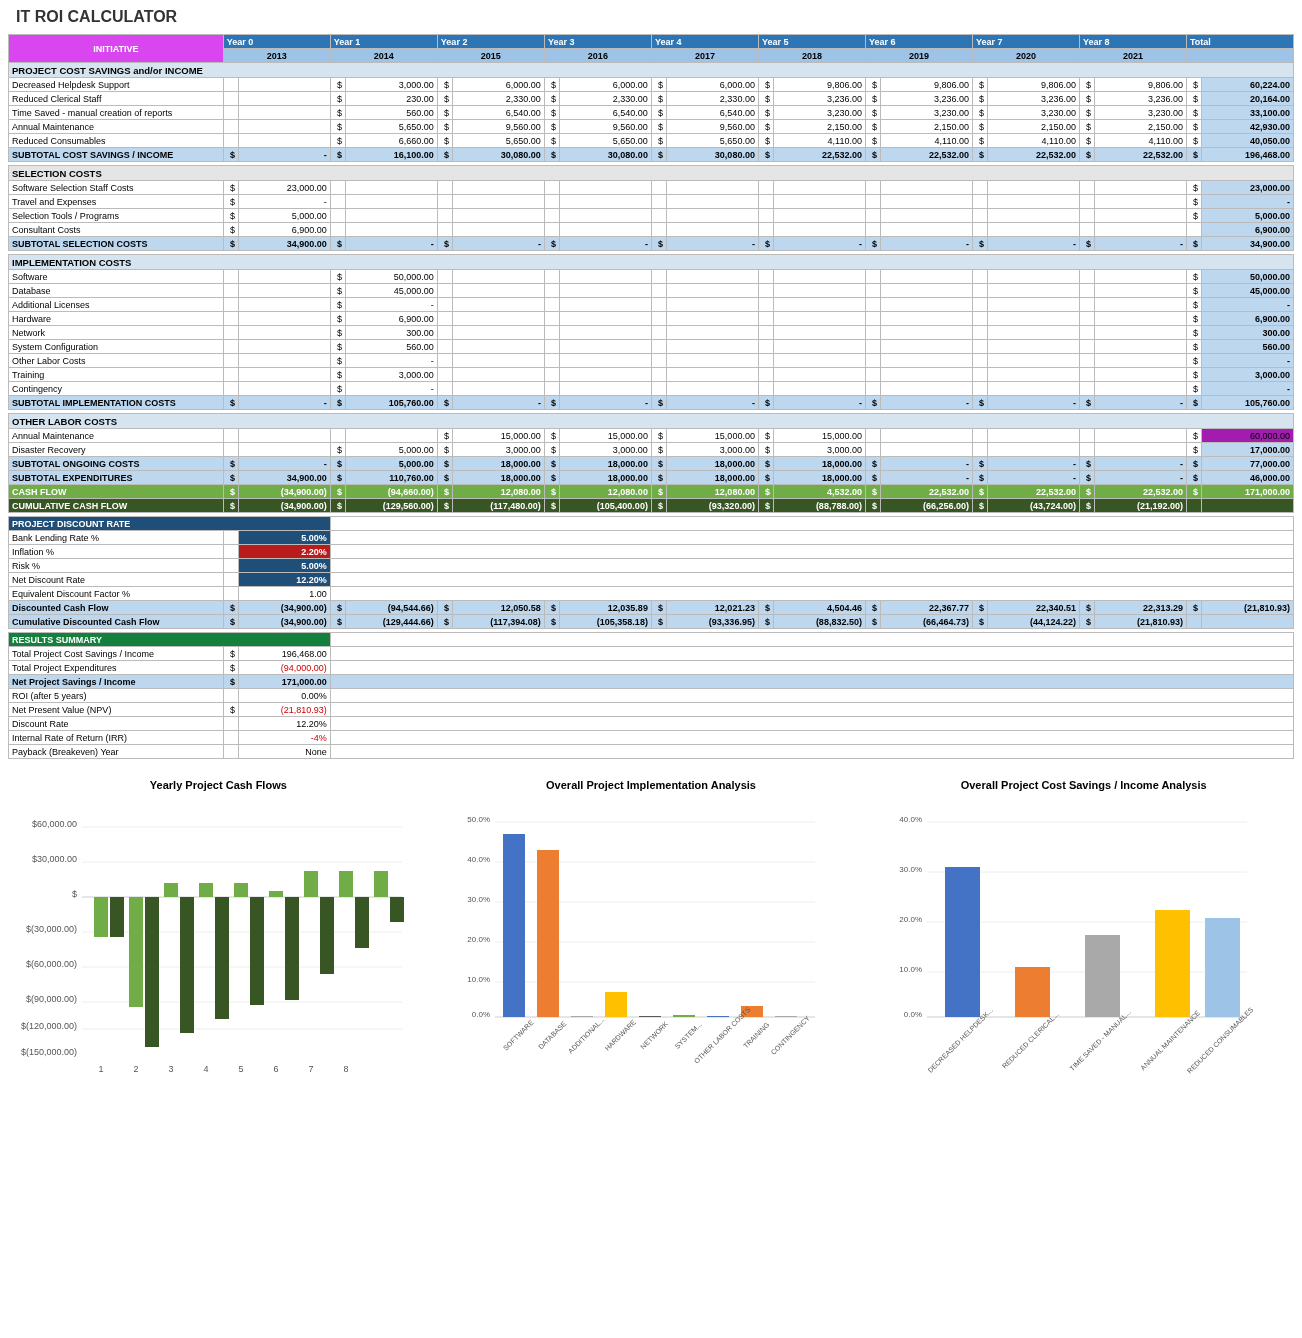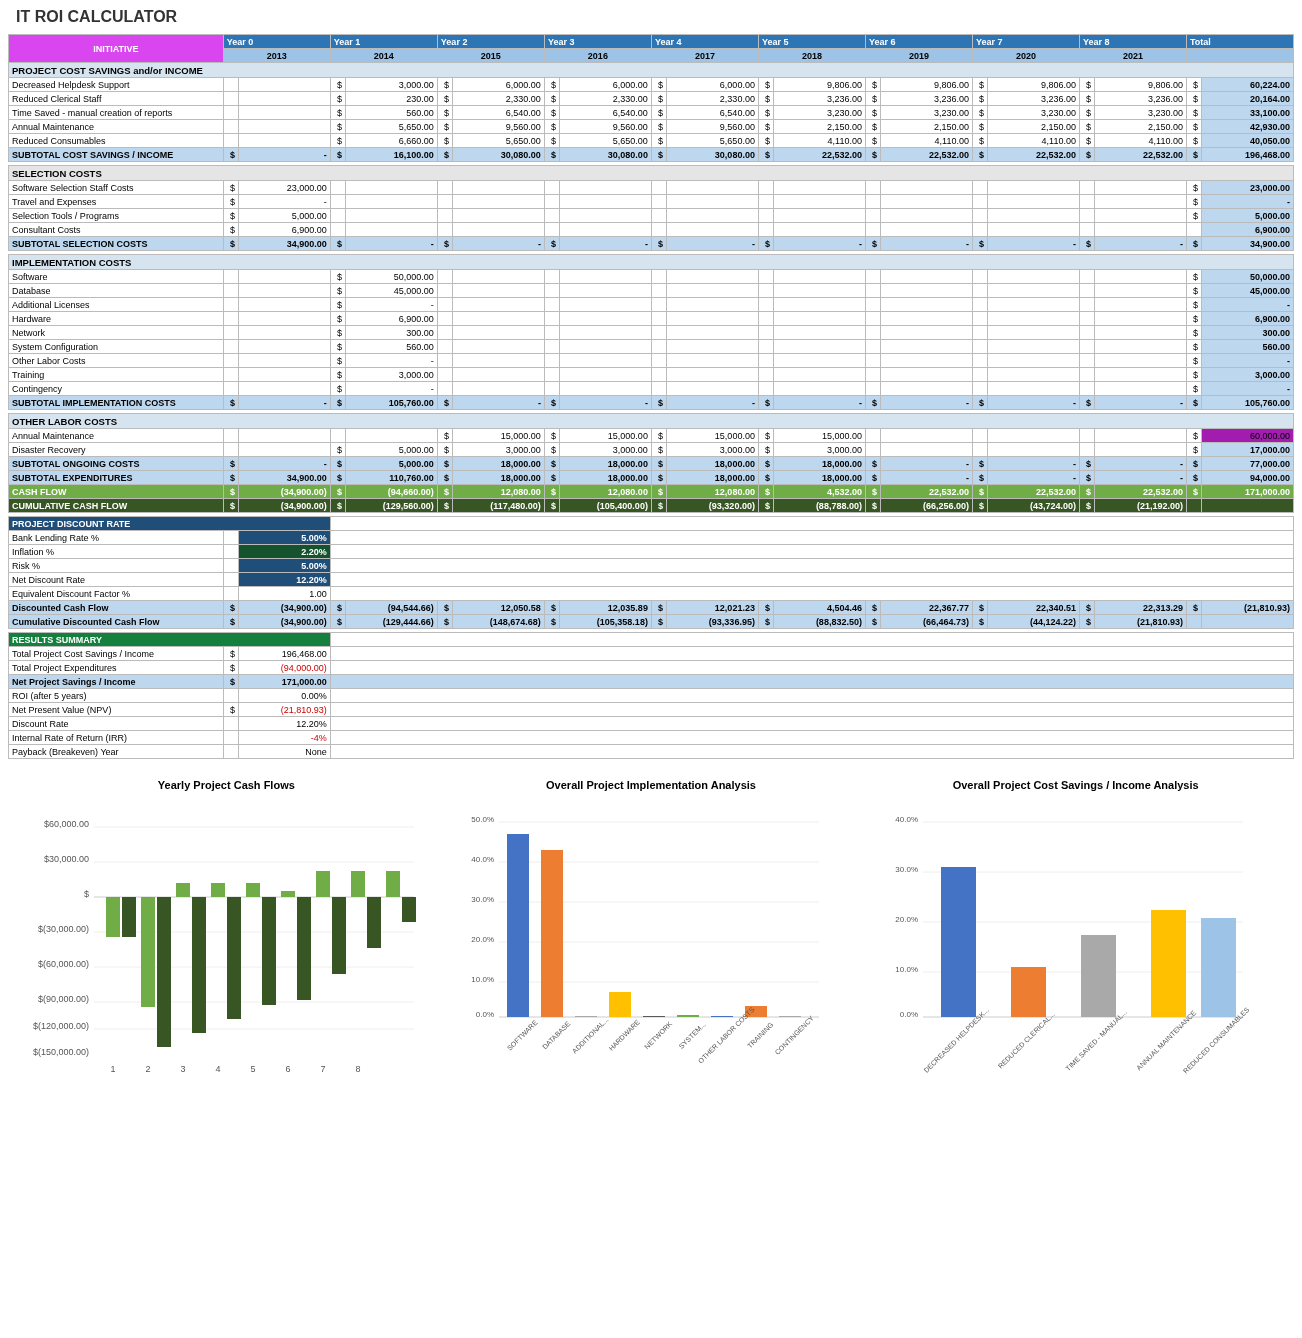--- a/index.html
+++ b/index.html
@@ -14,21 +14,21 @@
     
     
     .sec-hdr { background: #d6e4f0; font-weight: bold; font-size: 9.5px; }
     
     
     .subtotal { background: #bdd7ee; font-weight: bold; }
     
     
     .num { text-align: right; }
     
-    .charts-area { display: flex; padding: 10px 24px; gap: 20px; margin-top: 10px; }
+    .charts-area { display: flex; padding: 10px 12px; gap: 20px; margin-top: 10px; }
     .chart-container { flex: 1; }
     .chart-title { font-size: 11px; font-weight: bold; text-align: center; margin-bottom: 6px; }
     
     svg text { font-family: Arial, sans-serif; }
     
     table.main { width: 100%; border-collapse: collapse; font-size: 9px; }
     table.main td, table.main th {
       border: 1px solid #bbb;
       padding: 1.5px 3px;
       white-space: nowrap;
@@ -711,21 +711,21 @@
           <td class="num">18,000.00</td>
     <td class="num">$</td>
           <td class="num">18,000.00</td>
     <td class="num">$</td>
           <td class="num">-</td>
     <td class="num">$</td>
           <td class="num">-</td>
     <td class="num">$</td>
           <td class="num">-</td>
     <td class="num">$</td>
-          <td class="num">94,000.00</td>
+          <td class="num">46,000.00</td>
   </tr>
 
   <tr style="background:#70ad47;color:#fff;font-weight:bold;">
     <td>CASH FLOW</td>
     <td class="num">$</td>
           <td class="num">(34,900.00)</td>
     <td class="num">$</td>
           <td class="num">(94,660.00)</td>
     <td class="num">$</td>
           <td class="num">12,080.00</td>
@@ -781,21 +781,21 @@
   <tr>
     <td>Bank Lending Rate %</td>
     <td></td>
     <td class="num" style="background:#1f4e79;color:#fff;font-weight:bold;">5.00%</td>
     <td colspan="18"></td>
   </tr>
 
   <tr>
     <td>Inflation %</td>
     <td></td>
-    <td class="num" style="background:#14532d;color:#fff;font-weight:bold;">2.20%</td>
+    <td class="num" style="background:#b91c1c;color:#fff;font-weight:bold;">2.20%</td>
     <td colspan="18"></td>
   </tr>
 
   <tr>
     <td>Risk %</td>
     <td></td>
     <td class="num" style="background:#1f4e79;color:#fff;font-weight:bold;">5.00%</td>
     <td colspan="18"></td>
   </tr>
 
@@ -837,21 +837,21 @@
           <td class="num">(21,810.93)</td>
   </tr>
 
   <tr class="subtotal">
     <td style="font-weight:bold;">Cumulative Discounted Cash Flow</td>
     <td class="num">$</td>
           <td class="num">(34,900.00)</td>
     <td class="num">$</td>
           <td class="num">(129,444.66)</td>
     <td class="num">$</td>
-          <td class="num">(148,674.68)</td>
+          <td class="num">(117,394.08)</td>
     <td class="num">$</td>
           <td class="num">(105,358.18)</td>
     <td class="num">$</td>
           <td class="num">(93,336.95)</td>
     <td class="num">$</td>
           <td class="num">(88,832.50)</td>
     <td class="num">$</td>
           <td class="num">(66,464.73)</td>
     <td class="num">$</td>
           <td class="num">(44,124.22)</td>

